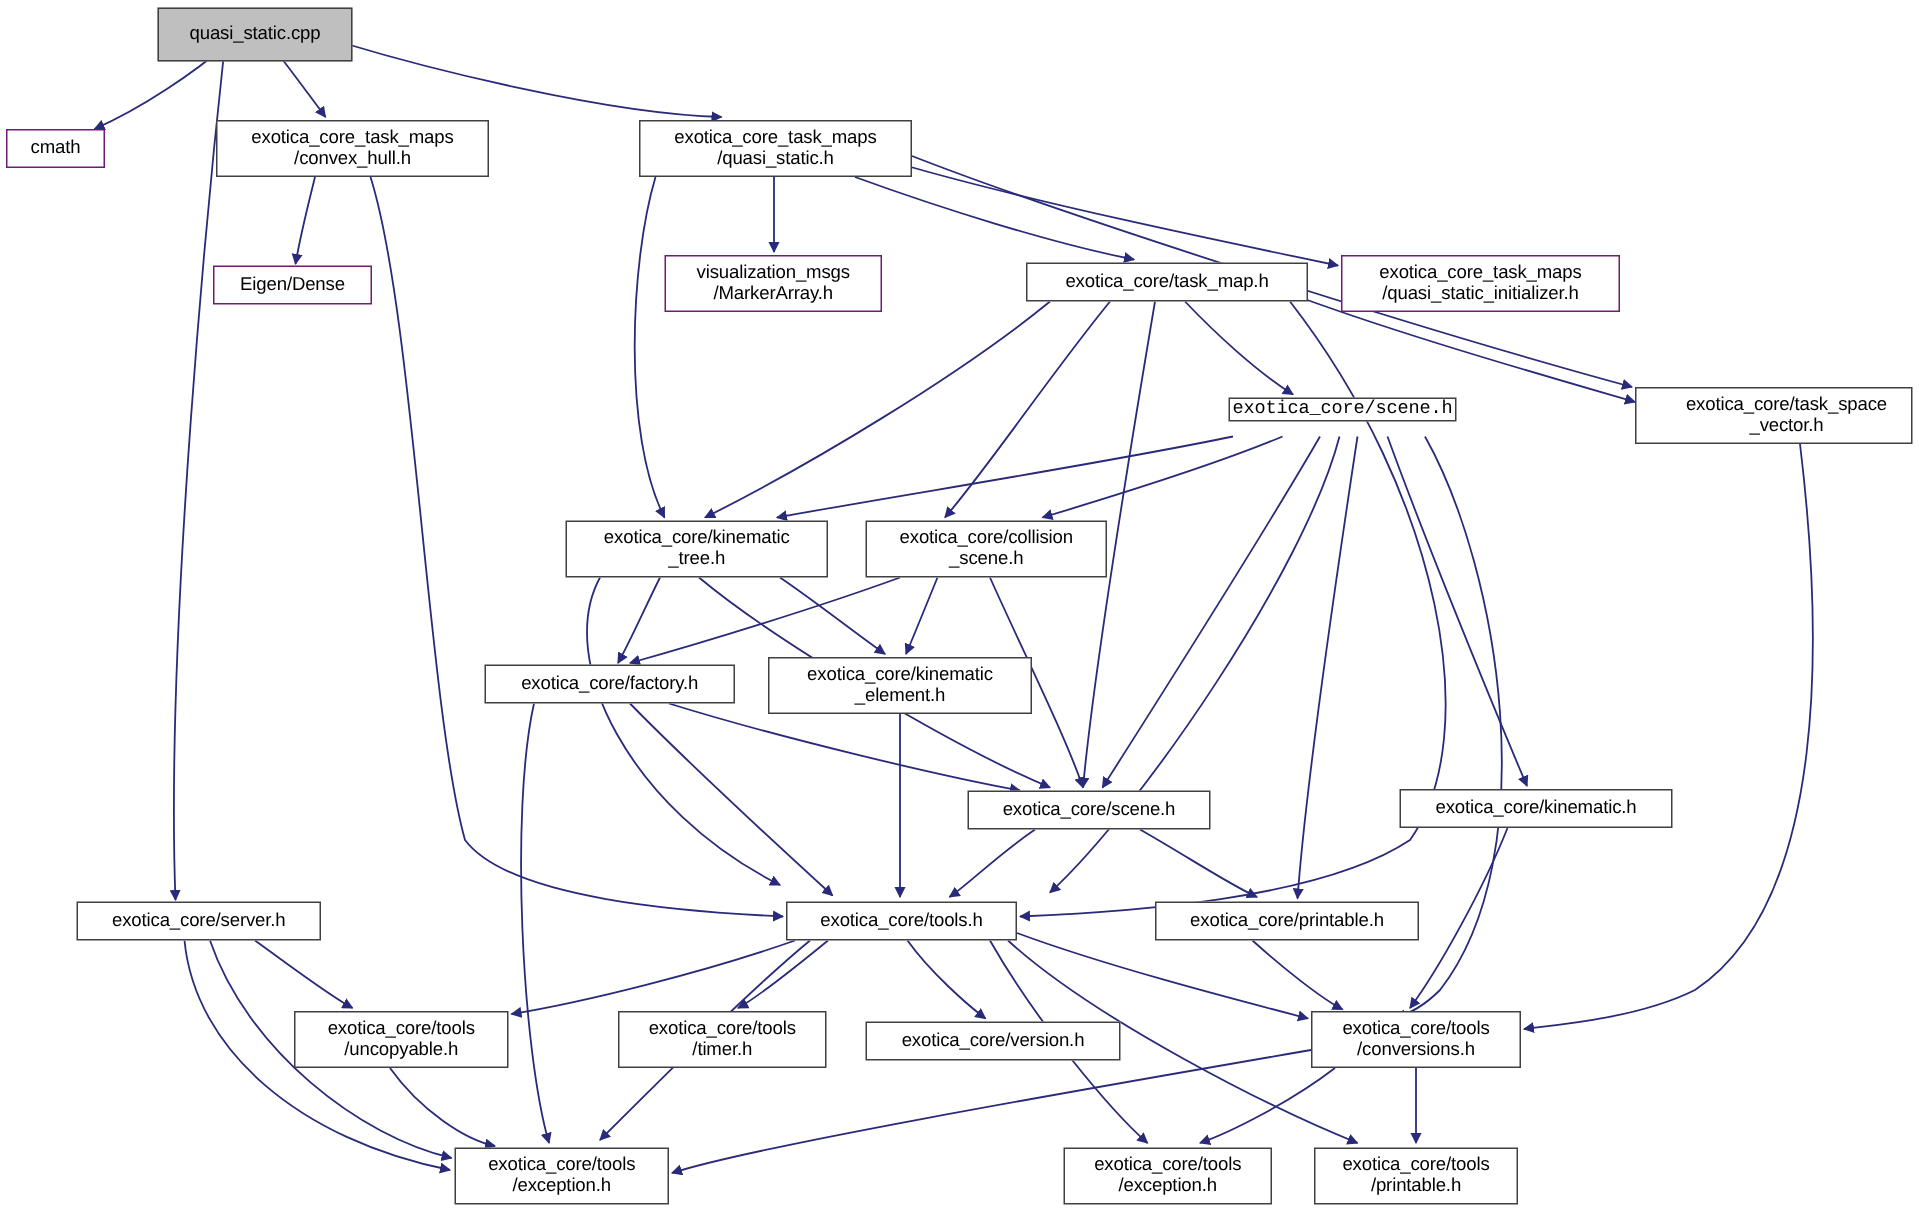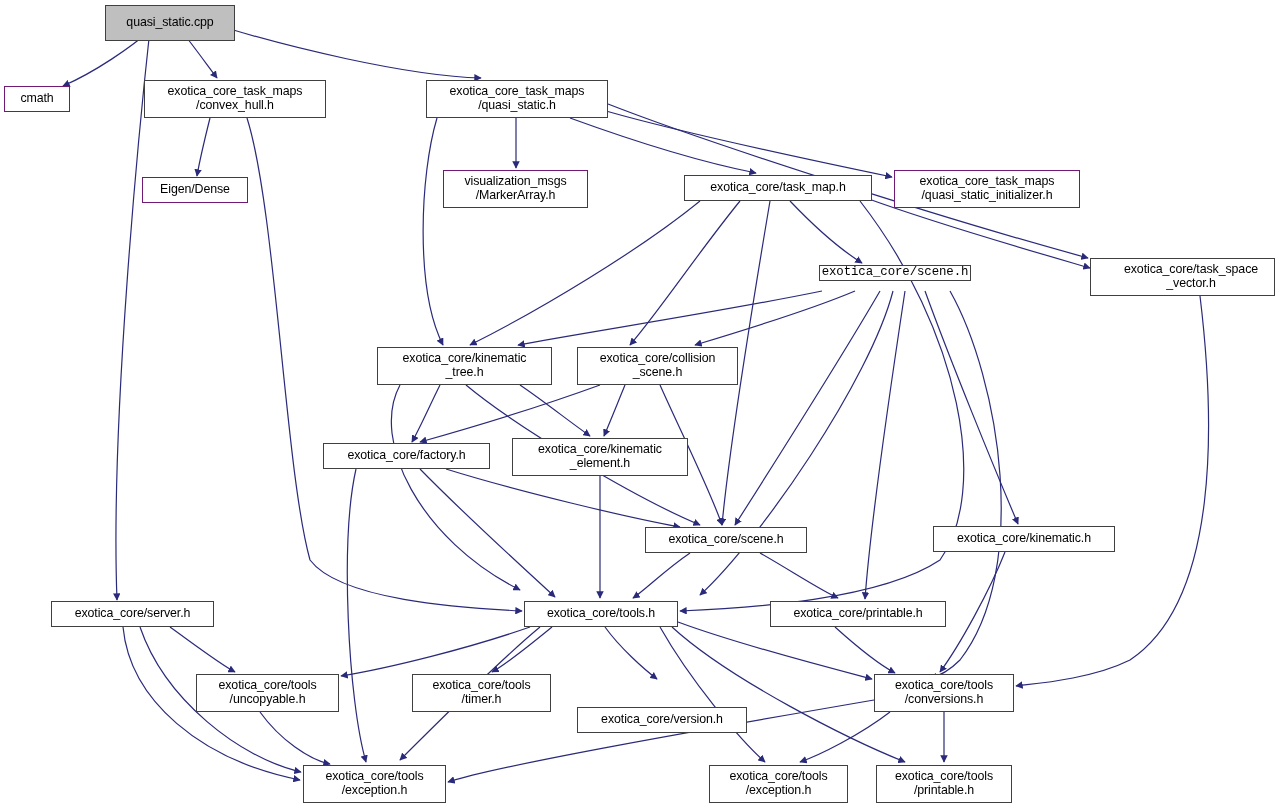--- a/index.html
+++ b/index.html
@@ -150,21 +150,21 @@
 _element.h</span></div>
       <div class="node internal" style="left: 645px; top: 527px; width: 162px; height: 26px;"><span class="node-label">exotica_core/scene.h</span></div>
       <div class="node internal" style="left: 933px; top: 526px; width: 182px; height: 26px;"><span class="node-label">exotica_core/kinematic.h</span></div>
       <div class="node internal" style="left: 51px; top: 601px; width: 163px; height: 26px;"><span class="node-label">exotica_core/server.h</span></div>
       <div class="node internal" style="left: 524px; top: 601px; width: 154px; height: 26px;"><span class="node-label">exotica_core/tools.h</span></div>
       <div class="node internal" style="left: 770px; top: 601px; width: 176px; height: 26px;"><span class="node-label">exotica_core/printable.h</span></div>
       <div class="node internal" style="left: 196px; top: 674px; width: 143px; height: 38px;"><span class="node-label">exotica_core/tools
 /uncopyable.h</span></div>
       <div class="node internal" style="left: 412px; top: 674px; width: 139px; height: 38px;"><span class="node-label">exotica_core/tools
 /timer.h</span></div>
-      <div class="node internal" style="left: 577px; top: 707px; width: 170px; height: 26px;"><span class="node-label">exotica_core/version.h</span></div>
+      <div class="node internal" style="left: 577px; top: 681px; width: 170px; height: 26px;"><span class="node-label">exotica_core/version.h</span></div>
       <div class="node internal" style="left: 874px; top: 674px; width: 140px; height: 38px;"><span class="node-label">exotica_core/tools
 /conversions.h</span></div>
       <div class="node internal" style="left: 303px; top: 765px; width: 143px; height: 38px;"><span class="node-label">exotica_core/tools
 /exception.h</span></div>
       <div class="node internal" style="left: 709px; top: 765px; width: 139px; height: 38px;"><span class="node-label">exotica_core/tools
 /exception.h</span></div>
       <div class="node internal" style="left: 876px; top: 765px; width: 136px; height: 38px;"><span class="node-label">exotica_core/tools
 /printable.h</span></div>
     </div>
 </div>

